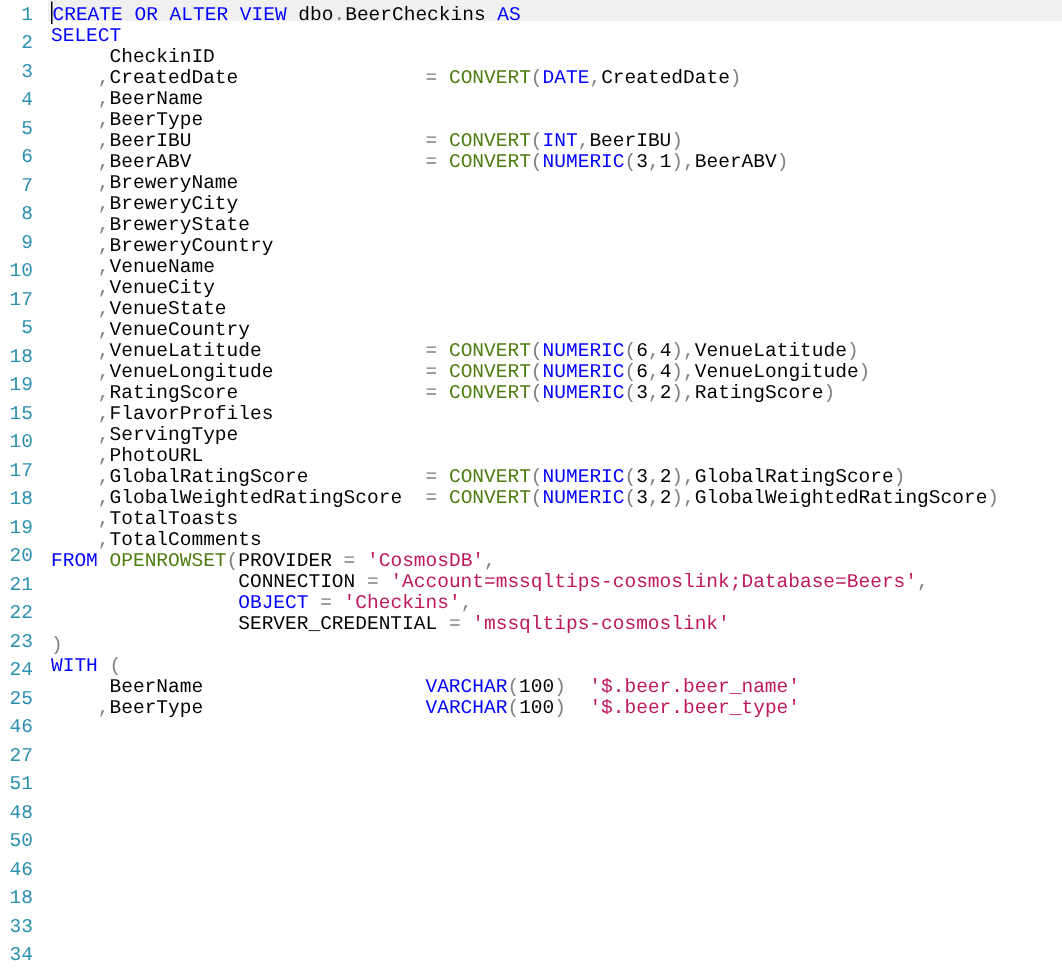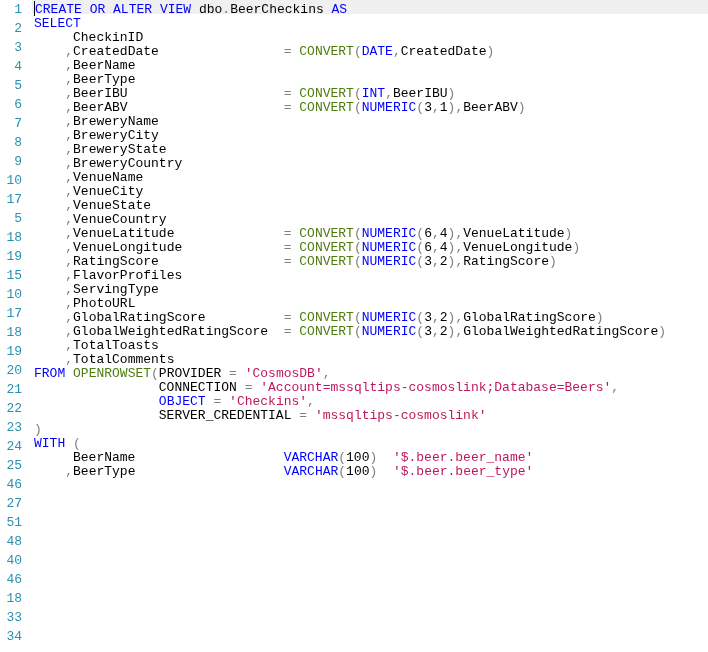--- a/index.html
+++ b/index.html
@@ -83,20 +83,20 @@
       <div>20</div>
       <div>21</div>
       <div>22</div>
       <div>23</div>
       <div>24</div>
       <div>25</div>
       <div>46</div>
       <div>27</div>
       <div>51</div>
       <div>48</div>
-      <div>40</div>
+      <div>50</div>
       <div>46</div>
       <div>18</div>
       <div>33</div>
       <div>34</div>
     </div>
   <div class="code"><div class="line"><span class="cursor"></span><span class="kw">CREATE</span><span> </span><span class="kw">OR</span><span> </span><span class="kw">ALTER</span><span> </span><span class="kw">VIEW</span><span> dbo</span><span class="gray">.</span><span>BeerCheckins </span><span class="kw">AS</span></div><div class="line"><span class="kw">SELECT</span></div><div class="line"><span>     CheckinID</span></div><div class="line"><span>    </span><span class="gray">,</span><span>CreatedDate                </span><span class="gray">=</span><span> </span><span class="func">CONVERT</span><span class="gray">(</span><span class="kw">DATE</span><span class="gray">,</span><span>CreatedDate</span><span class="gray">)</span></div><div class="line"><span>    </span><span class="gray">,</span><span>BeerName</span></div><div class="line"><span>    </span><span class="gray">,</span><span>BeerType</span></div><div class="line"><span>    </span><span class="gray">,</span><span>BeerIBU                    </span><span class="gray">=</span><span> </span><span class="func">CONVERT</span><span class="gray">(</span><span class="kw">INT</span><span class="gray">,</span><span>BeerIBU</span><span class="gray">)</span></div><div class="line"><span>    </span><span class="gray">,</span><span>BeerABV                    </span><span class="gray">=</span><span> </span><span class="func">CONVERT</span><span class="gray">(</span><span class="kw">NUMERIC</span><span class="gray">(</span><span>3</span><span class="gray">,</span><span>1</span><span class="gray">),</span><span>BeerABV</span><span class="gray">)</span></div><div class="line"><span>    </span><span class="gray">,</span><span>BreweryName</span></div><div class="line"><span>    </span><span class="gray">,</span><span>BreweryCity</span></div><div class="line"><span>    </span><span class="gray">,</span><span>BreweryState</span></div><div class="line"><span>    </span><span class="gray">,</span><span>BreweryCountry</span></div><div class="line"><span>    </span><span class="gray">,</span><span>VenueName</span></div><div class="line"><span>    </span><span class="gray">,</span><span>VenueCity</span></div><div class="line"><span>    </span><span class="gray">,</span><span>VenueState</span></div><div class="line"><span>    </span><span class="gray">,</span><span>VenueCountry</span></div><div class="line"><span>    </span><span class="gray">,</span><span>VenueLatitude              </span><span class="gray">=</span><span> </span><span class="func">CONVERT</span><span class="gray">(</span><span class="kw">NUMERIC</span><span class="gray">(</span><span>6</span><span class="gray">,</span><span>4</span><span class="gray">),</span><span>VenueLatitude</span><span class="gray">)</span></div><div class="line"><span>    </span><span class="gray">,</span><span>VenueLongitude             </span><span class="gray">=</span><span> </span><span class="func">CONVERT</span><span class="gray">(</span><span class="kw">NUMERIC</span><span class="gray">(</span><span>6</span><span class="gray">,</span><span>4</span><span class="gray">),</span><span>VenueLongitude</span><span class="gray">)</span></div><div class="line"><span>    </span><span class="gray">,</span><span>RatingScore                </span><span class="gray">=</span><span> </span><span class="func">CONVERT</span><span class="gray">(</span><span class="kw">NUMERIC</span><span class="gray">(</span><span>3</span><span class="gray">,</span><span>2</span><span class="gray">),</span><span>RatingScore</span><span class="gray">)</span></div><div class="line"><span>    </span><span class="gray">,</span><span>FlavorProfiles</span></div><div class="line"><span>    </span><span class="gray">,</span><span>ServingType</span></div><div class="line"><span>    </span><span class="gray">,</span><span>PhotoURL</span></div><div class="line"><span>    </span><span class="gray">,</span><span>GlobalRatingScore          </span><span class="gray">=</span><span> </span><span class="func">CONVERT</span><span class="gray">(</span><span class="kw">NUMERIC</span><span class="gray">(</span><span>3</span><span class="gray">,</span><span>2</span><span class="gray">),</span><span>GlobalRatingScore</span><span class="gray">)</span></div><div class="line"><span>    </span><span class="gray">,</span><span>GlobalWeightedRatingScore  </span><span class="gray">=</span><span> </span><span class="func">CONVERT</span><span class="gray">(</span><span class="kw">NUMERIC</span><span class="gray">(</span><span>3</span><span class="gray">,</span><span>2</span><span class="gray">),</span><span>GlobalWeightedRatingScore</span><span class="gray">)</span></div><div class="line"><span>    </span><span class="gray">,</span><span>TotalToasts</span></div><div class="line"><span>    </span><span class="gray">,</span><span>TotalComments</span></div><div class="line"><span class="kw">FROM</span><span> </span><span class="func">OPENROWSET</span><span class="gray">(</span><span>PROVIDER </span><span class="gray">=</span><span> </span><span class="str">'CosmosDB'</span><span class="gray">,</span></div><div class="line"><span>                CONNECTION </span><span class="gray">=</span><span> </span><span class="str">'Account=mssqltips-cosmoslink;Database=Beers'</span><span class="gray">,</span></div><div class="line"><span>                </span><span class="kw">OBJECT</span><span> </span><span class="gray">=</span><span> </span><span class="str">'Checkins'</span><span class="gray">,</span></div><div class="line"><span>                SERVER_CREDENTIAL </span><span class="gray">=</span><span> </span><span class="str">'mssqltips-cosmoslink'</span></div><div class="line"><span class="gray">)</span></div><div class="line"><span class="kw">WITH</span><span> </span><span class="gray">(</span></div><div class="line"><span>     BeerName                   </span><span class="kw">VARCHAR</span><span class="gray">(</span><span>100</span><span class="gray">)</span><span>  </span><span class="str">'$.beer.beer_name'</span></div><div class="line"><span>    </span><span class="gray">,</span><span>BeerType                   </span><span class="kw">VARCHAR</span><span class="gray">(</span><span>100</span><span class="gray">)</span><span>  </span><span class="str">'$.beer.beer_type'</span></div></div>
 </div>
 
 </body></html>

